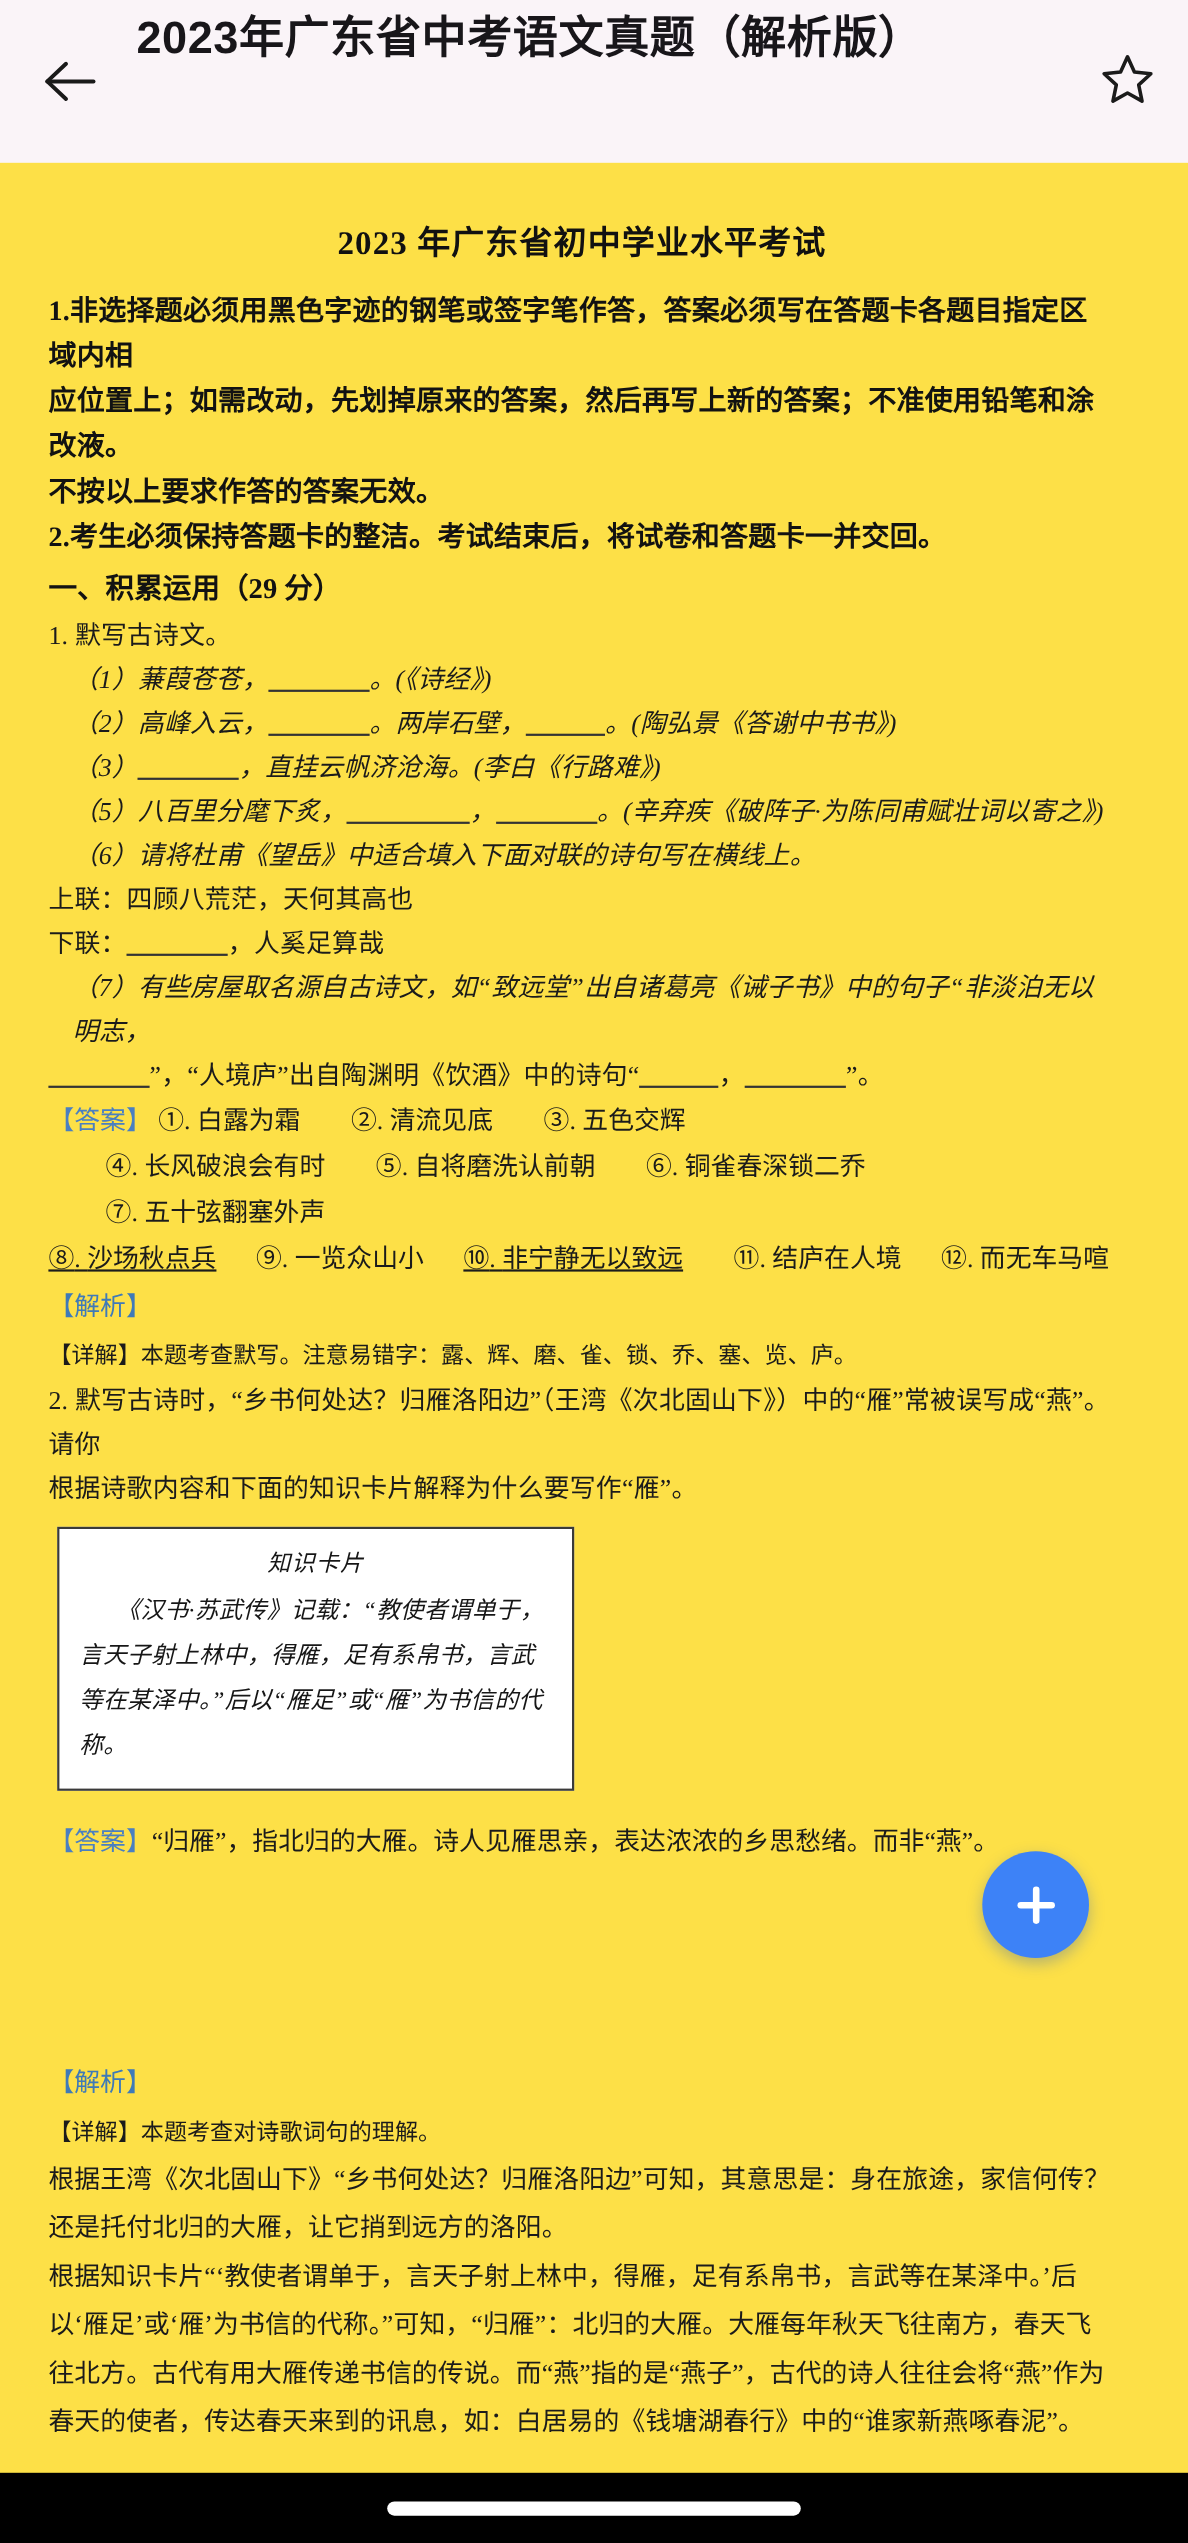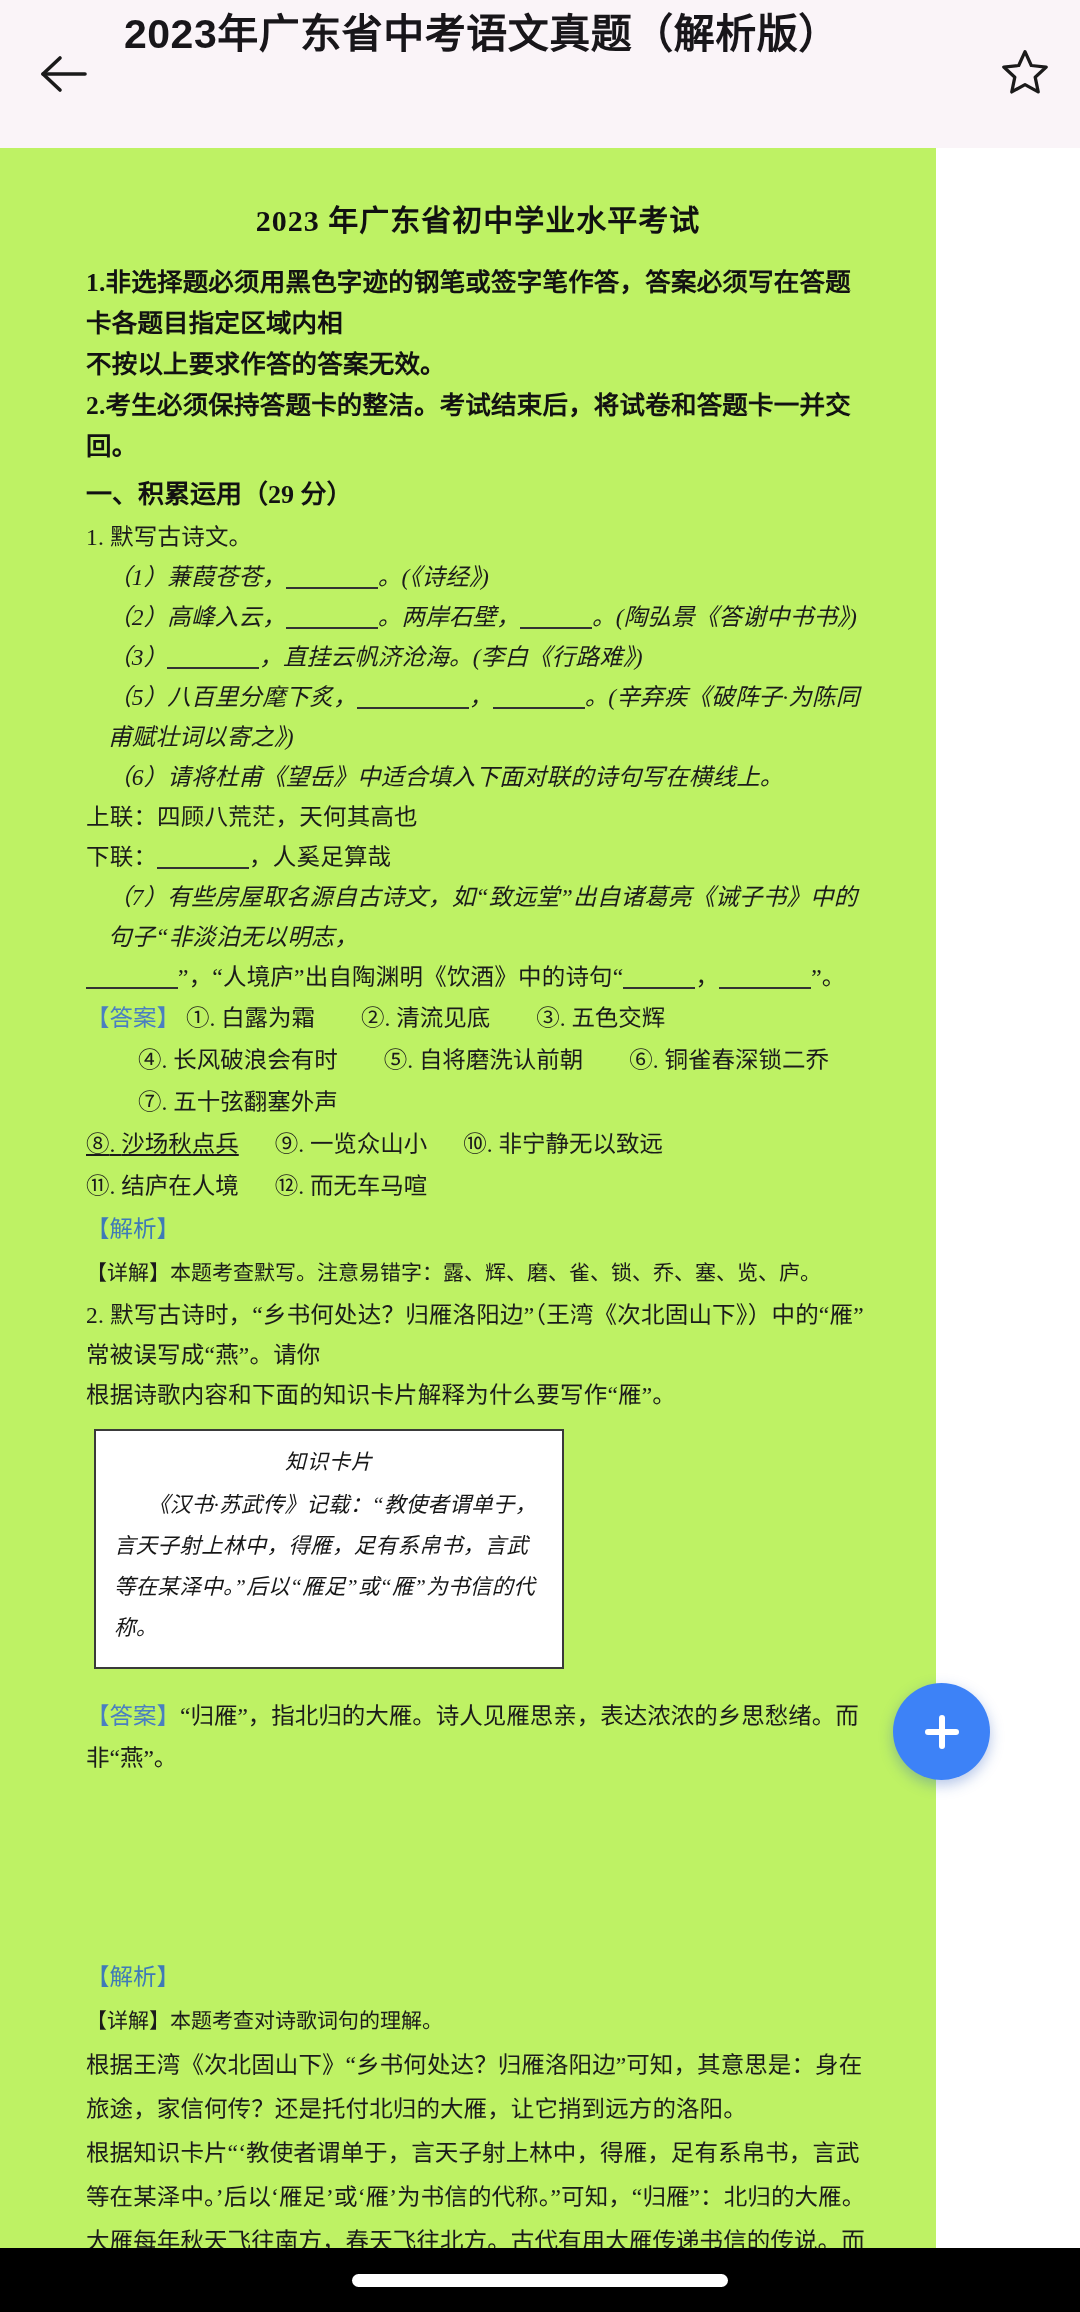--- a/index.html
+++ b/index.html
@@ -43,23 +43,23 @@
   .star-btn {
     width: 110px; height: 148px;
     display: flex; align-items: center; justify-content: center;
     flex: 0 0 auto;
   }
 
   
   .doc {
     position: absolute;
     top: 148px; left: 0;
-    width: 936px; height: 2164px;
-    background: #bef264;
-    padding: 48px 66px 0 86px;
+    width: 1080px; height: 2164px;
+    background: #fde047;
+    padding: 48px 66px 0 44px;
     overflow: hidden;
   }
 
   .doc-title {
     text-align: center;
     font-size: 30px;
     font-weight: bold;
     color: #111;
     letter-spacing: 1px;
     margin-bottom: 22px;
@@ -206,20 +206,21 @@
       </span>
     </div>
   </div>
 
   <div class="doc">
 
     <div class="doc-title">2023 年广东省初中学业水平考试</div>
 
     <div class="notice">
       <div>1.非选择题必须用黑色字迹的钢笔或签字笔作答，答案必须写在答题卡各题目指定区域内相</div>
+      <div>应位置上；如需改动，先划掉原来的答案，然后再写上新的答案；不准使用铅笔和涂改液。</div>
       <div>不按以上要求作答的答案无效。</div>
       <div>2.考生必须保持答题卡的整洁。考试结束后，将试卷和答题卡一并交回。</div>
     </div>
 
     <div class="section-head">一、积累运用（29 分）</div>
 
     <div class="q">1. 默写古诗文。</div>
 
     <div class="q indent">
       <span>（1）</span><span>蒹葭苍苍，</span><span class="blank bl-md"></span><span>。(《诗经》)</span>
@@ -290,21 +291,21 @@
 
     <div class="ans-line">
       <span class="ans-item" style="margin-right:30px;text-decoration:underline;">
         <span class="circ">⑧</span>.
         <span>沙场秋点兵</span>
       </span>
       <span class="ans-item" style="margin-right:30px;">
         <span class="circ">⑨</span>.
         <span>一览众山小</span>
       </span>
-      <span class="ans-item" style="margin-right:30px;">
+      <span class="ans-item" style="margin-right:40px;text-decoration:underline;">
         <span class="circ">⑩</span>.
         <span>非宁静无以致远</span>
       </span>
       <span class="ans-item" style="margin-right:30px;">
         <span class="circ">⑪</span>.
         <span>结庐在人境</span>
       </span>
       <span class="ans-item" style="margin-right:0;">
         <span class="circ">⑫</span>.
         <span>而无车马喧</span>

